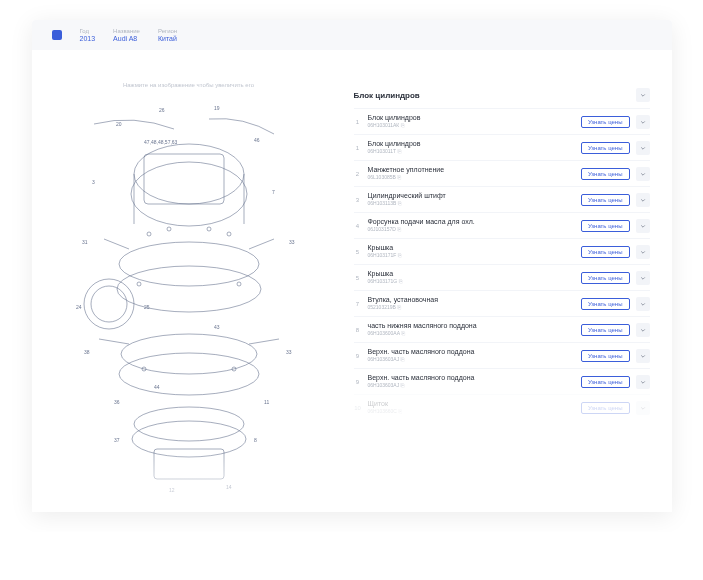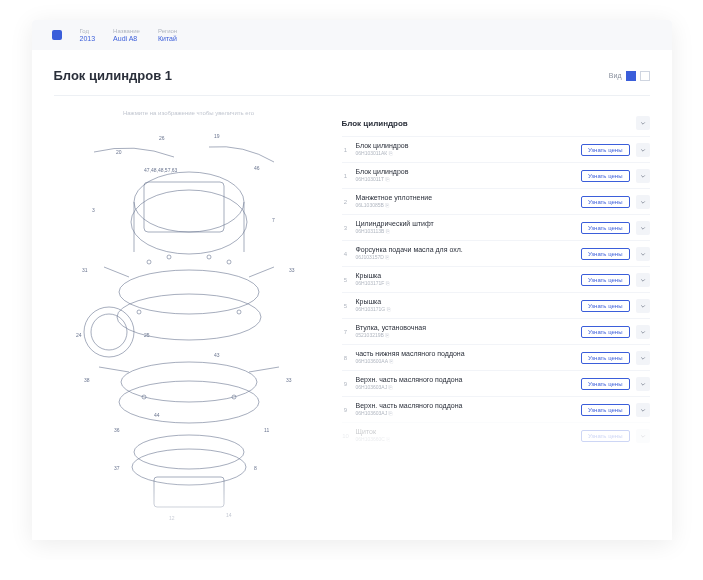--- a/index.html
+++ b/index.html
@@ -9,21 +9,21 @@
     .home-ico { width: 10px; height: 10px; background: #3b5eda; border-radius: 2px; }
     .hcol { display: flex; flex-direction: column; gap: 1px; }
     .hlabel { color: #b0b6c0; font-size: 6px; }
     .hval { color: #3b5eda; font-size: 7px; font-weight: 500; }
     .content { padding: 18px 22px; }
     .title-row { display: flex; justify-content: space-between; align-items: center; padding-bottom: 12px; border-bottom: 1px solid #edf0f4; }
     .title { font-size: 13px; font-weight: 600; color: #2a2f3a; }
     .view { display: flex; align-items: center; gap: 4px; font-size: 7px; color: #8a919e; }
     .view-btn { width: 10px; height: 10px; border: 1px solid #cfd5e0; display: inline-block; }
     .view-btn.active { background: #3b5eda; border-color: #3b5eda; }
-    .body { display: flex; gap: 18px; margin-top: 14px; }
+    .body { display: flex; gap: 30px; margin-top: 14px; }
     .diagram { flex: 0 0 270px; }
     .diagram-hint { text-align: center; font-size: 6px; color: #c0c5cf; margin-bottom: 6px; }
     .diagram-img { width: 270px; height: 400px; position: relative; }
     .diagram-img svg { width: 100%; height: 100%; }
     .parts { flex: 1; }
     .section-head { display: flex; justify-content: space-between; align-items: center; background: #fff; padding: 6px 0; }
     .section-title { font-size: 8px; font-weight: 600; color: #2a2f3a; }
     .expand { width: 14px; height: 14px; background: #f2f4f8; border-radius: 2px; display: flex; align-items: center; justify-content: center; }
     .expand svg { width: 6px; height: 6px; }
     .part-row { display: flex; align-items: center; gap: 6px; padding: 5px 0; border-top: 1px solid #f2f4f8; }
@@ -53,28 +53,20 @@
       <span class="hlabel">Название</span>
       <span class="hval">Audi A8</span>
     </div>
     <div class="hcol">
       <span class="hlabel">Регион</span>
       <span class="hval">Китай</span>
     </div>
   </div>
 
   <div class="content">
-    <div class="title-row">
-      <h1 class="title">Блок цилиндров 1</h1>
-      <div class="view">
-        <span>Вид</span>
-        <span class="view-btn active"></span>
-        <span class="view-btn"></span>
-      </div>
-    </div>
 
     <div class="body">
       <div class="diagram">
         <div class="diagram-hint">Нажмите на изображение чтобы увеличить его</div>
         <div class="diagram-img">
           <svg viewBox="0 0 270 400">
             <g stroke="#6a7590" stroke-width="0.6" fill="none">
               <ellipse cx="135" cy="80" rx="55" ry="30"></ellipse>
               <ellipse cx="135" cy="100" rx="58" ry="32"></ellipse>
               <path d="M80 80 L80 130 M190 80 L190 130"></path>

